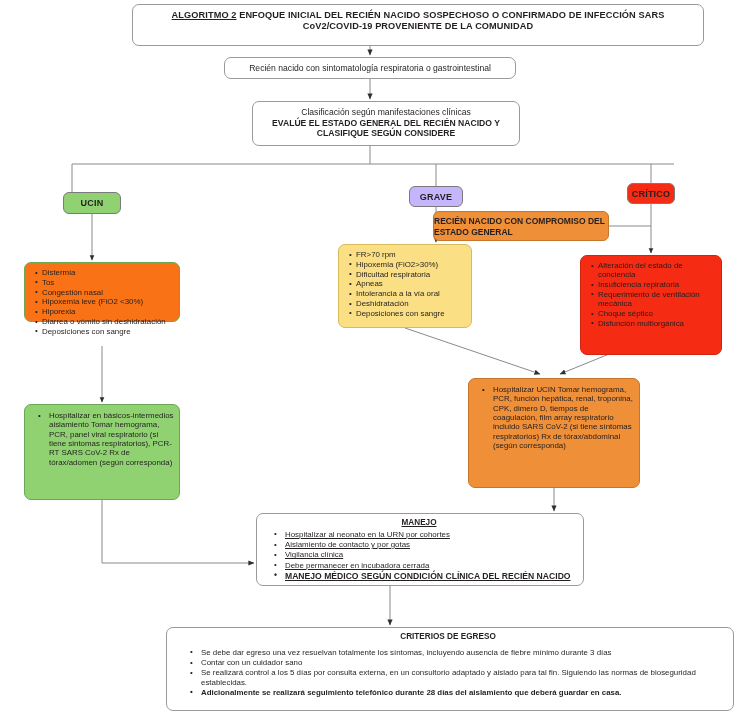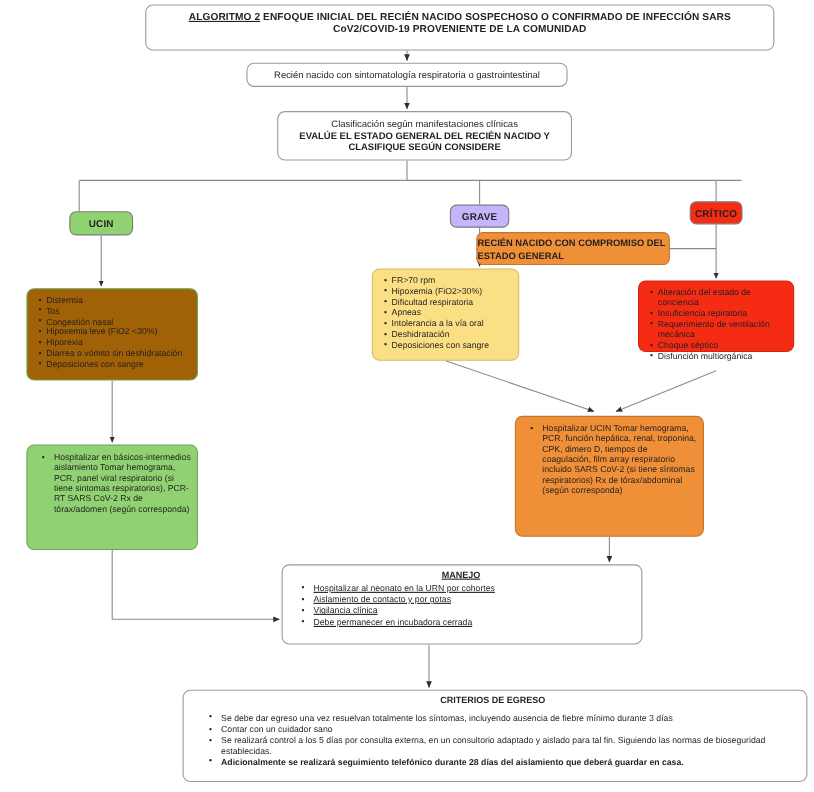--- a/index.html
+++ b/index.html
@@ -113,40 +113,40 @@
     position: relative;
     margin: 0 0 1px 0;
   }
   ul.dlist > li:before {
     content: "\2022";
     position: absolute;
     left: -11px;
     top: -0.5px;
   }
   .box-leve-sym {
-    left: 24px; top: 262px; width: 156px; height: 84px;
-    background: #a16207; border: 1px solid #6aa854;
+    left: 24px; top: 262px; width: 156px; height: 60px;
+    background: #f97316; border: 1px solid #6aa854;
     font-size: 7.9px;
     padding: 5px 4px 4px 6px;
   }
   .box-leve-mgmt {
     left: 24px; top: 404px; width: 156px; height: 96px;
     background: #90d272; border: 1px solid #6aa854;
     font-size: 7.9px;
     padding: 6px 4px 4px 4px;
   }
   .box-leve-mgmt ul.dlist { padding-left: 20px; }
   .box-grave {
     left: 338px; top: 244px; width: 134px; height: 84px;
     background: #fbdf85; border: 1px solid #d8bb5d;
     font-size: 7.9px;
     padding: 5px 4px 4px 6px;
   }
   .box-critico {
-    left: 580px; top: 255px; width: 142px; height: 65px;
+    left: 580px; top: 255px; width: 142px; height: 100px;
     background: #f62b13; border: 1px solid #cf2410;
     font-size: 7.9px;
     padding: 5px 4px 4px 6px;
   }
   .box-ucin {
     left: 468px; top: 378px; width: 172px; height: 110px;
     background: #ef8f38; border: 1px solid #c4762c;
     font-size: 7.9px;
     padding: 6px 4px 4px 4px;
   }
@@ -308,20 +308,21 @@
     </ul>
   </div>
 
   <div class="node plain box-manejo">
     <div class="hdr">MANEJO</div>
     <ul class="dlist">
       <li>Hospitalizar al neonato en la URN por cohortes</li>
       <li>Aislamiento de contacto y por gotas</li>
       <li>Vigilancia clínica</li>
       <li>Debe permanecer en incubadora cerrada</li>
+      <li class="strong">MANEJO MÉDICO SEGÚN CONDICIÓN CLÍNICA DEL RECIÉN NACIDO</li>
     </ul>
   </div>
 
   <div class="node plain box-egreso">
     <div class="hdr">CRITERIOS DE EGRESO</div>
     <ul class="dlist">
       <li>Se debe dar egreso una vez resuelvan totalmente los síntomas, incluyendo ausencia de fiebre mínimo durante 3 días</li>
       <li>Contar con un cuidador sano</li>
       <li>Se realizará control a los 5 días por consulta externa, en un consultorio adaptado y aislado para tal fin. Siguiendo las normas de bioseguridad establecidas.</li>
       <li class="strong">Adicionalmente se realizará seguimiento telefónico durante 28 días del aislamiento que deberá guardar en casa.</li>

